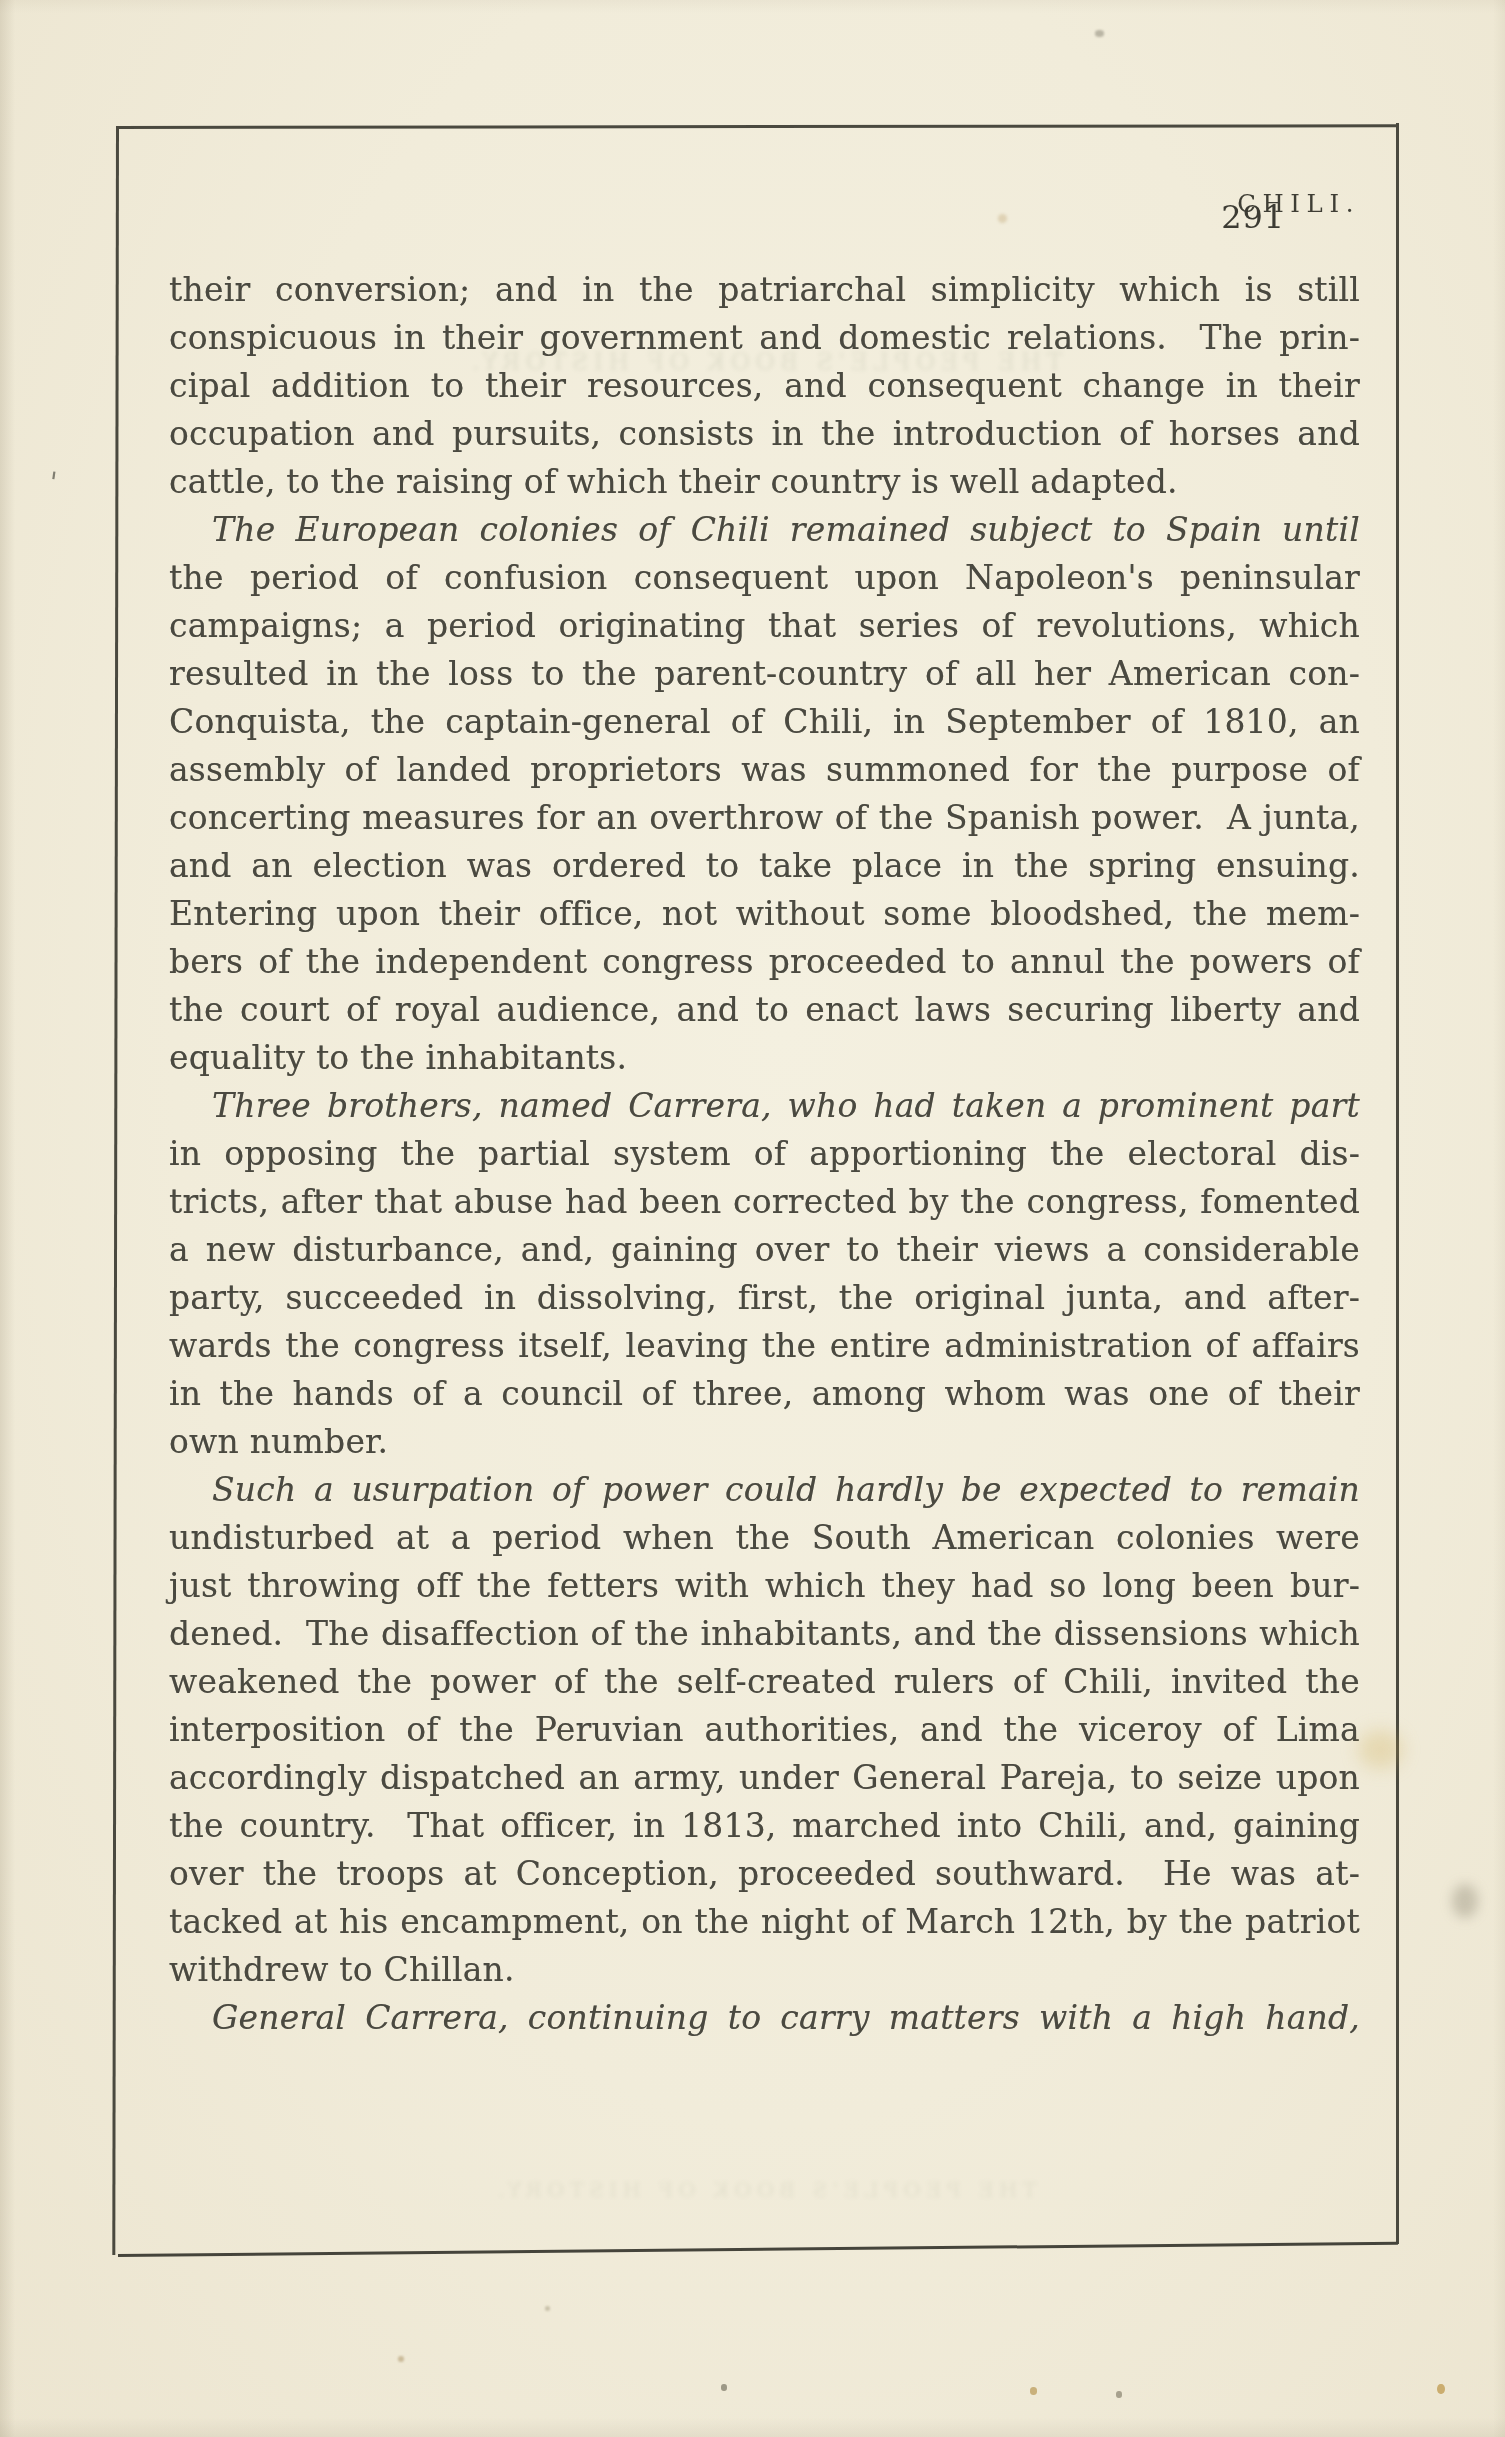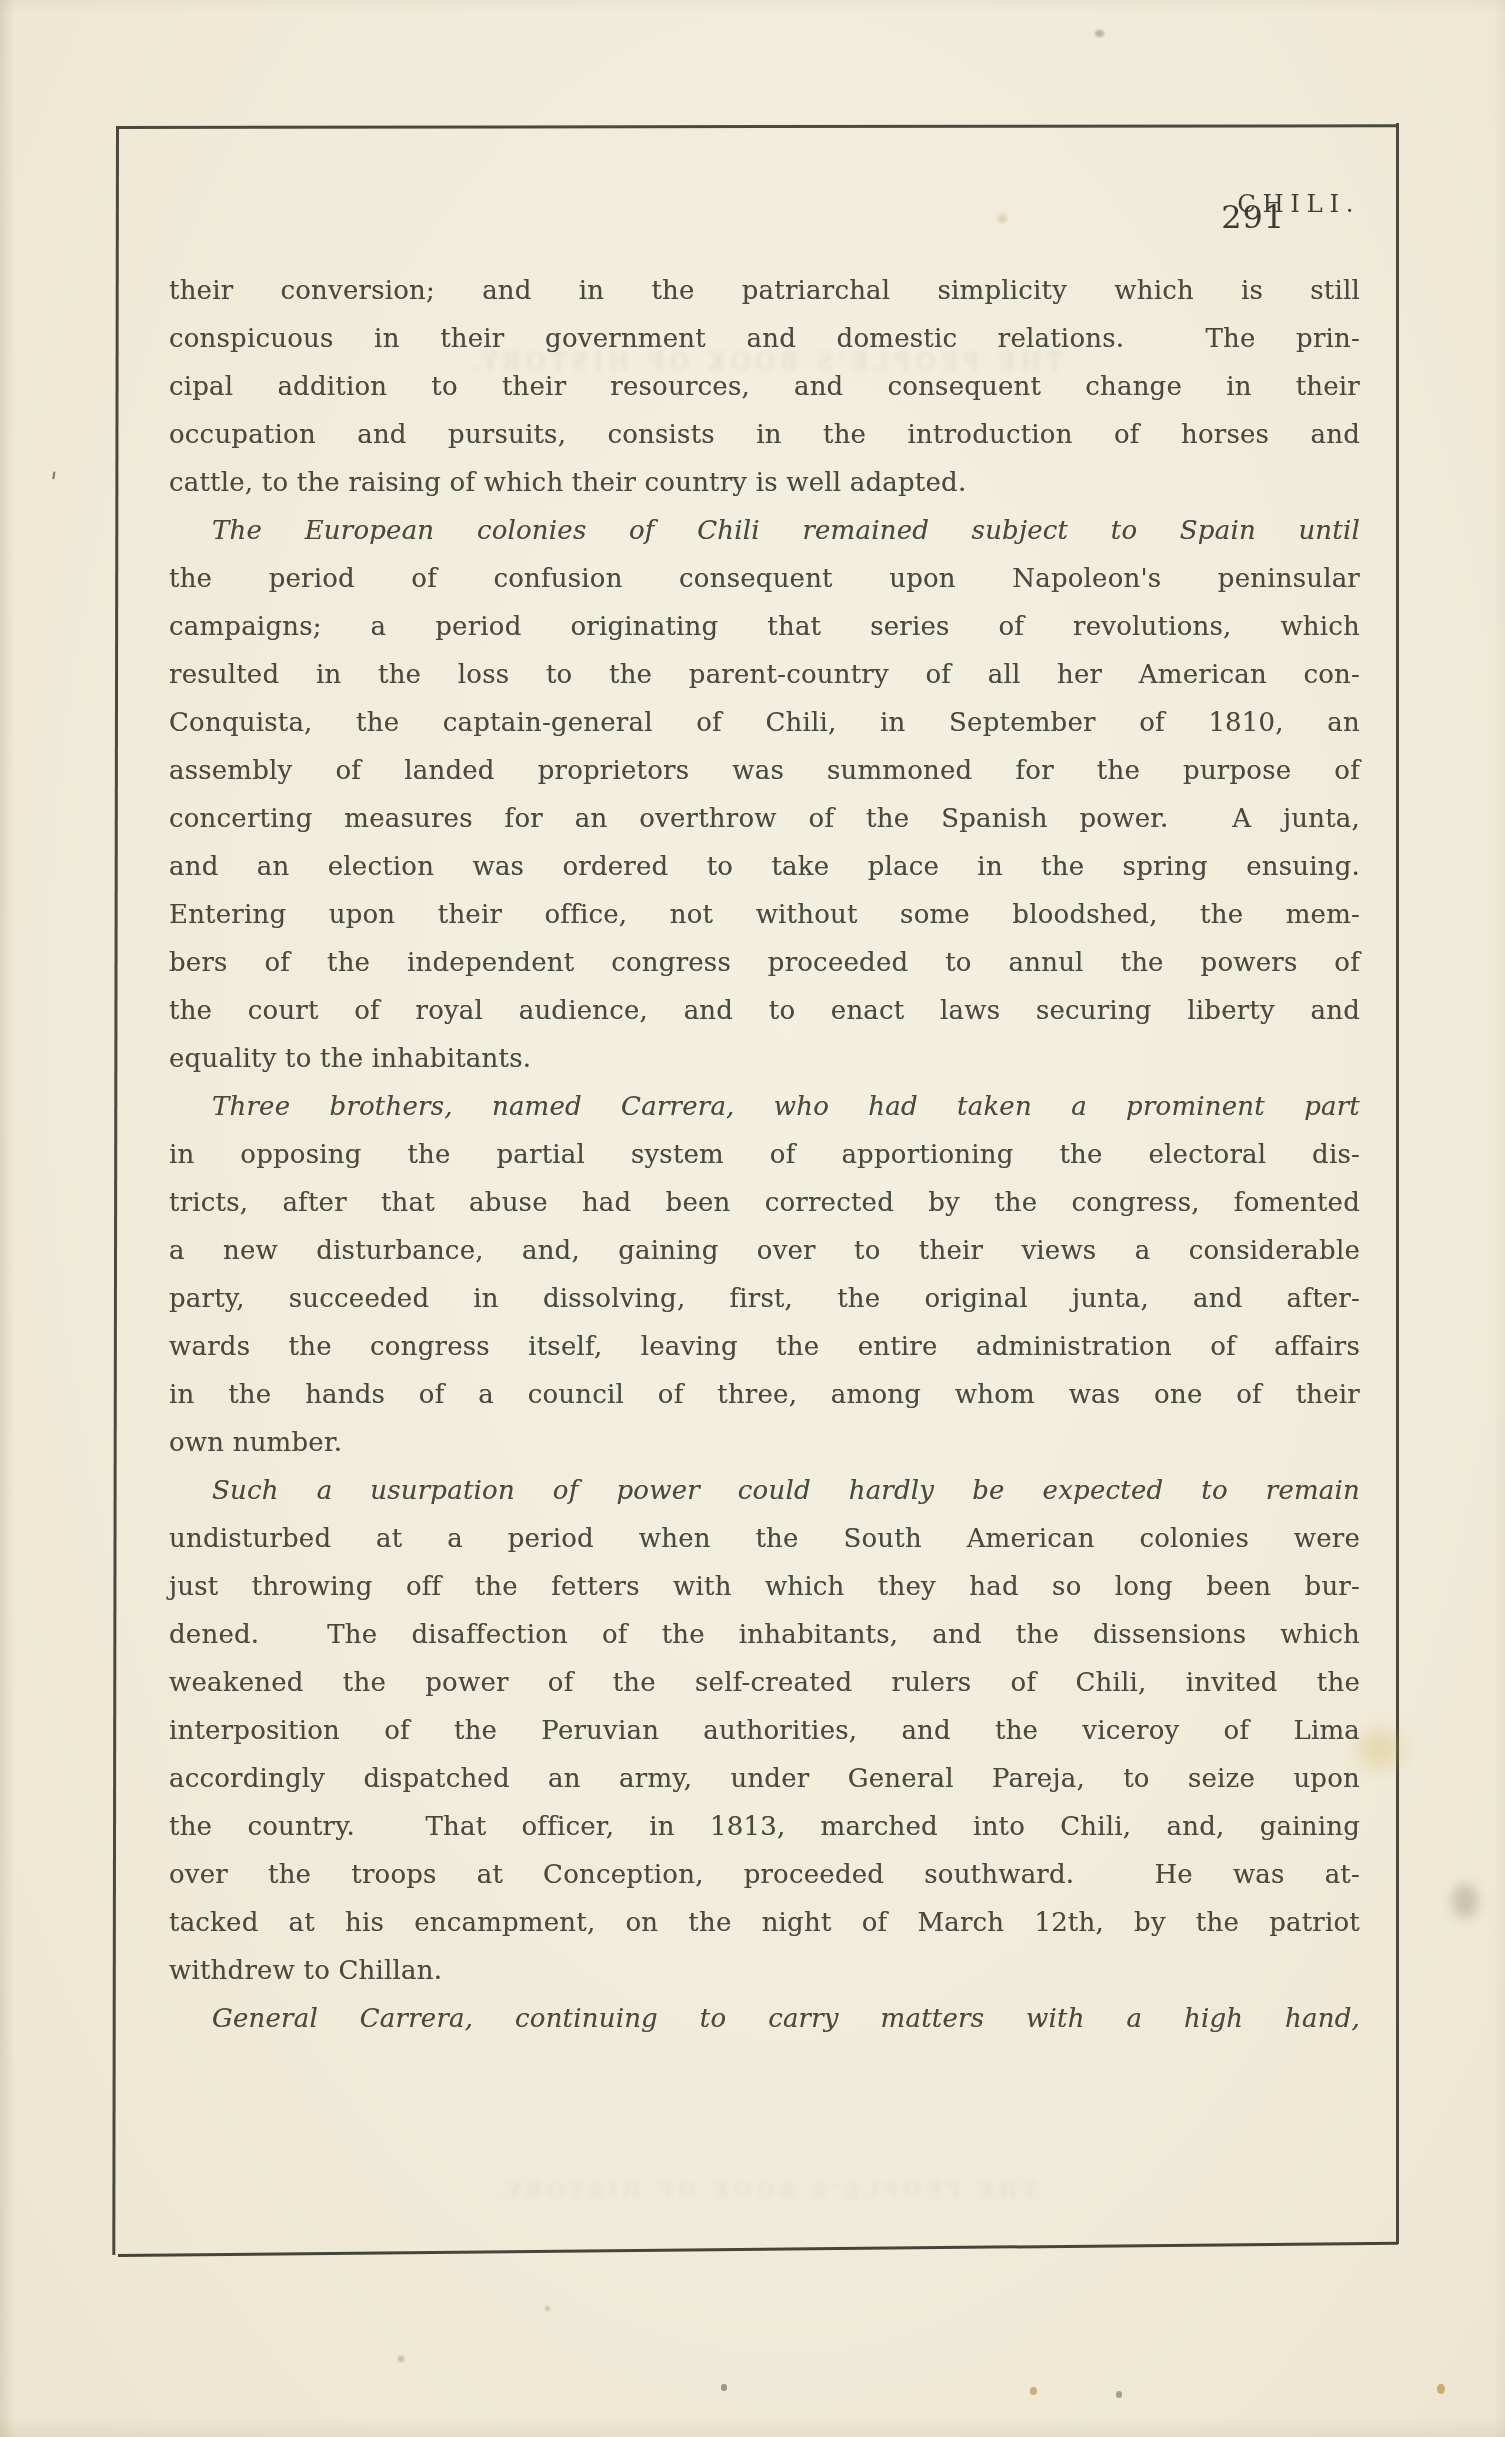--- a/index.html
+++ b/index.html
@@ -31,21 +31,21 @@
     text-align:right; font-size:24.4px; letter-spacing:6.6px;
     color:#3f3e35;
   }
   .page-number {
     position:absolute; top:198px; right:221px;
     font-size:32px; letter-spacing:0.9px; color:#3c3b33;
   }
 
   .text-block {
     position:absolute; left:169px; top:266px; width:1191px;
-    font-size:26px; line-height:48px; letter-spacing:0.2px;
+    font-size:33px; line-height:48px; letter-spacing:0.2px;
     color:#4a4940;
     text-shadow: 0 0 0.6px rgba(74,73,64,0.45);
   }
   .line { white-space:pre-wrap; text-align:justify; text-align-last:justify; height:48px; }
   .line.short  { text-align-last:left; }
   .line.indent { text-indent:43px;font-style:italic; }
 
   
   .bleed {
     position:absolute; left:169px; width:1191px; text-align:center;

